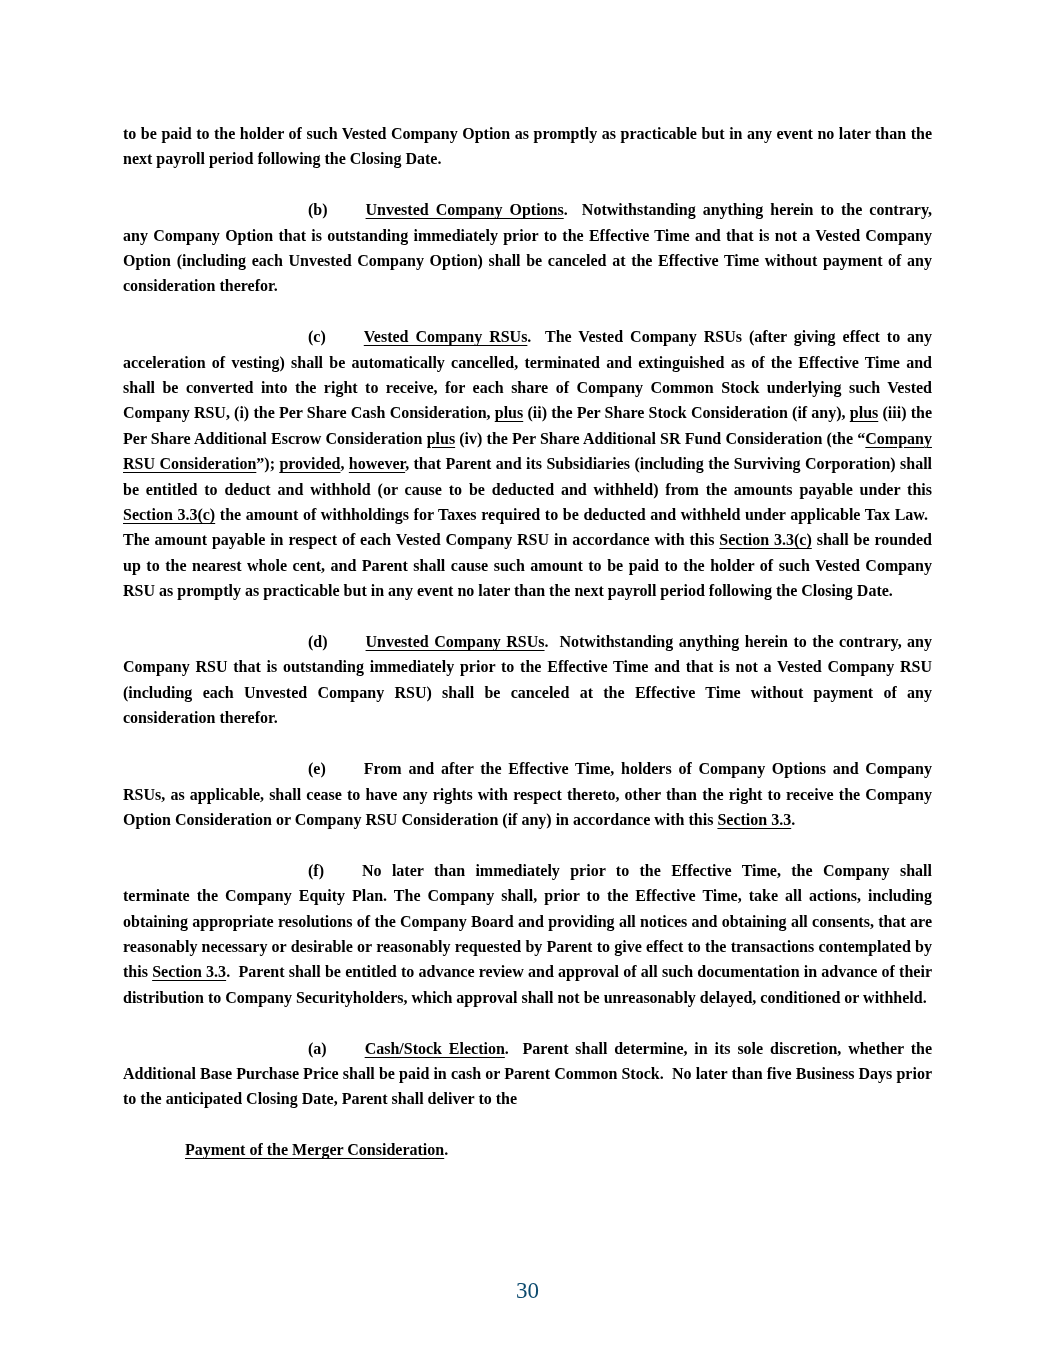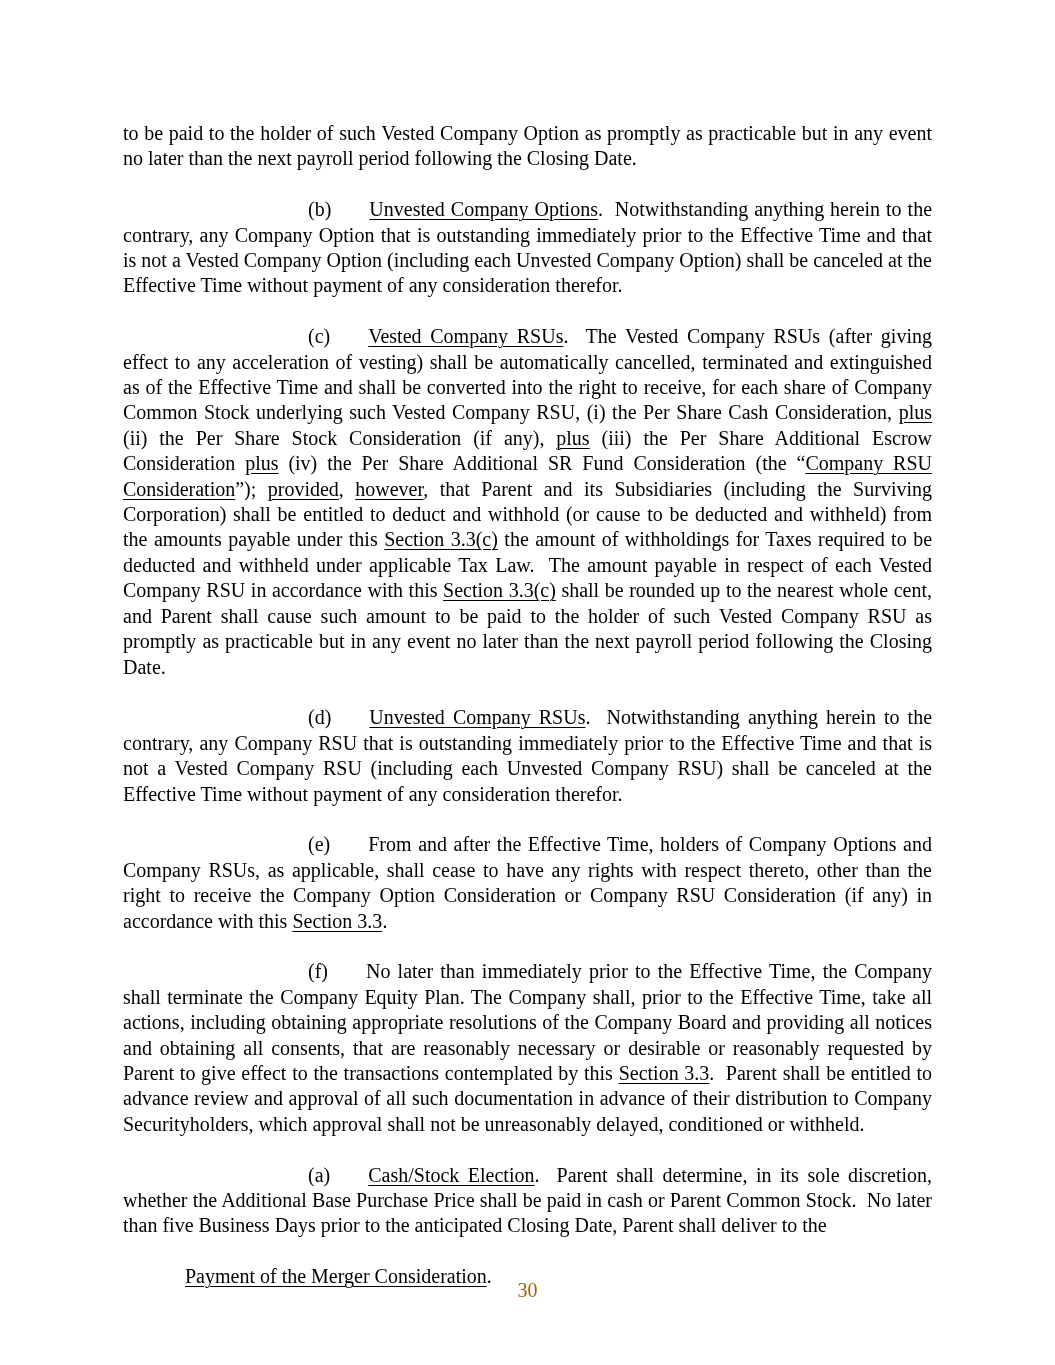--- a/index.html
+++ b/index.html
@@ -19,24 +19,25 @@
     font-family: "Liberation Serif", serif;
   }
   .content {
     position: absolute;
     left: 123px;
     top: 121px;
     width: 809px;
   }
   p.para {
     margin: 25.4px 0 0 0;
-    font-size: 20px;
+    font-size: 16px;
     line-height: 25.4px;
     text-align: justify;
     color: #000000;
+    font-weight: bold;
   }
   p.para:first-child {
     margin-top: 0;
   }
   .indent-none    { text-indent: 0; }
   .indent-letter  { text-indent: 185px; }
   .indent-heading { text-indent: 62px; }
   .u {
     text-decoration: underline;
     text-underline-offset: 3px;
@@ -45,23 +46,23 @@
   .tab {
     display: inline-block;
     width: 38px;
   }
   .pageno {
     position: absolute;
     top: 1278px;
     left: 0;
     width: 1055px;
     text-align: center;
-    font-size: 20px;
+    font-size: 23px;
     line-height: 25.4px;
-    color: #a16207;
+    color: #0c4a6e;
   }
 </style>
 </head>
 <body>
 
 <div class="page">
   <div class="content">
       <p class="para indent-none"><span>to be paid to the holder of such Vested Company Option as promptly as practicable but in any event no later than the next payroll period following the Closing Date.</span></p>
       <p class="para indent-letter"><span>(b)</span><span class="tab"></span><span class="u">Unvested Company Options</span><span>.&nbsp; Notwithstanding anything herein to the contrary, any Company Option that is outstanding immediately prior to the Effective Time and that is not a Vested Company Option (including each Unvested Company Option) shall be canceled at the Effective Time without payment of any consideration therefor.</span></p>
       <p class="para indent-letter"><span>(c)</span><span class="tab"></span><span class="u">Vested Company RSUs</span><span>.&nbsp; The Vested Company RSUs (after giving effect to any acceleration of vesting) shall be automatically cancelled, terminated and extinguished as of the Effective Time and shall be converted into the right to receive, for each share of Company Common Stock underlying such Vested Company RSU, (i) the Per Share Cash Consideration, </span><span class="u">plus</span><span> (ii) the Per Share Stock Consideration (if any), </span><span class="u">plus</span><span> (iii) the Per Share Additional Escrow Consideration </span><span class="u">plus</span><span> (iv) the Per Share Additional SR Fund Consideration (the “</span><span class="u">Company RSU Consideration</span><span>”); </span><span class="u">provided</span><span>, </span><span class="u">however</span><span>, that Parent and its Subsidiaries (including the Surviving Corporation) shall be entitled to deduct and withhold (or cause to be deducted and withheld) from the amounts payable under this </span><span class="u">Section 3.3(c)</span><span> the amount of withholdings for Taxes required to be deducted and withheld under applicable Tax Law.&nbsp; The amount payable in respect of each Vested Company RSU in accordance with this </span><span class="u">Section 3.3(c)</span><span> shall be rounded up to the nearest whole cent, and Parent shall cause such amount to be paid to the holder of such Vested Company RSU as promptly as practicable but in any event no later than the next payroll period following the Closing Date.</span></p>

